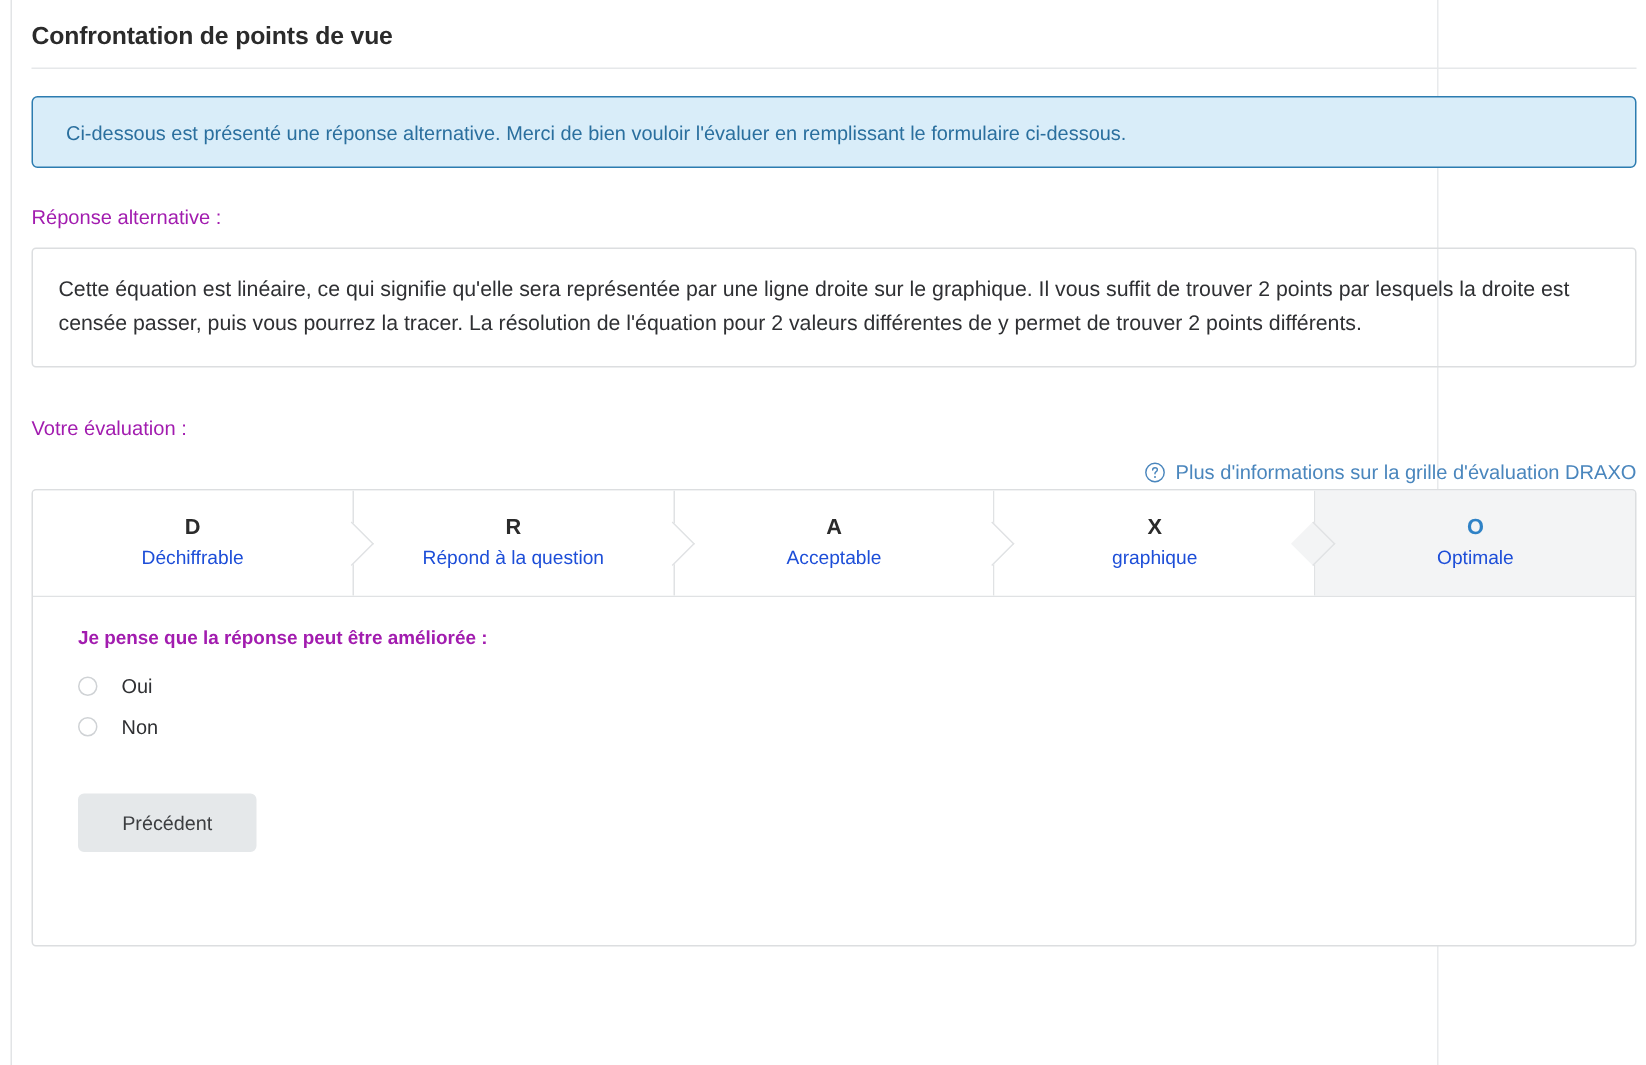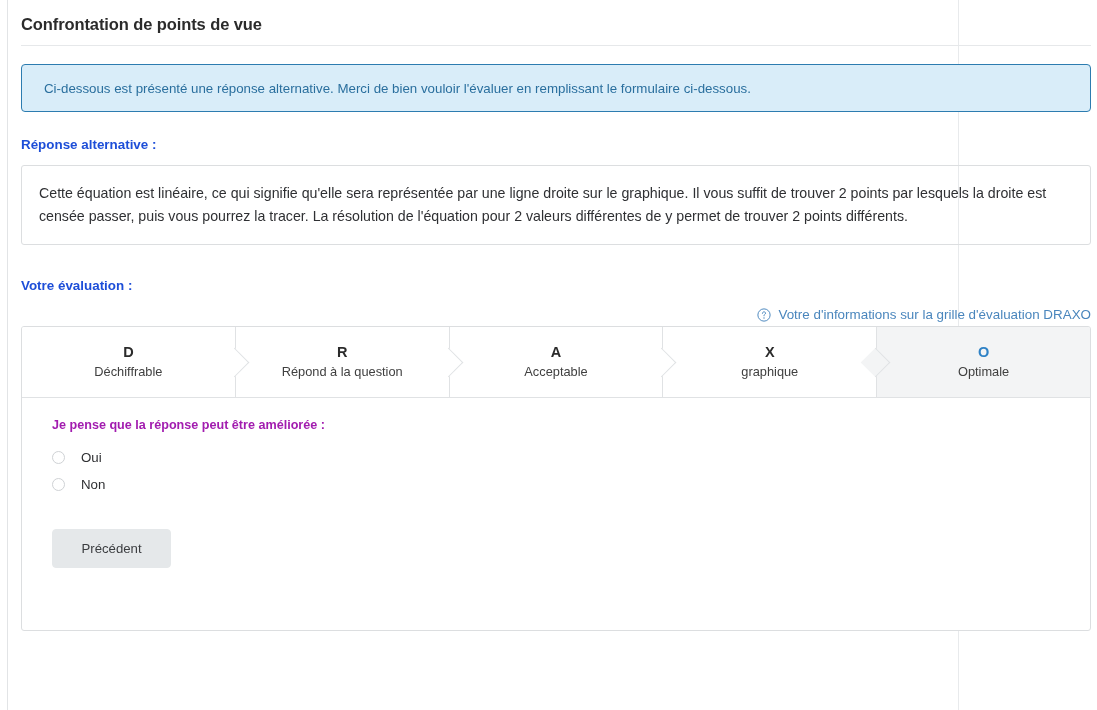--- a/index.html
+++ b/index.html
@@ -56,22 +56,22 @@
     padding: 8px 22px;
     box-sizing: border-box;
     height: 48px;
     display: flex;
     align-items: center;
   }
 
   
   .section-label {
     font-size: 13.4px;
-    font-weight: bold;
-    color: #1d4ed8;
+    font-weight: normal;
+    color: #a21caf;
     margin-top: 25px;
   }
 
   
   .answer-box {
     margin-top: 13px;
     border: 1px solid #dcdee0;
     border-radius: 3px;
     padding: 16px 6px 16px 17px;
     box-sizing: border-box;
@@ -159,21 +159,21 @@
   .step-letter {
     font-size: 14.5px;
     font-weight: bold;
     color: #2b2b2b;
     line-height: 17px;
     margin-bottom: 3px;
   }
   .step.active .step-letter { color: #2f82c6; }
   .step-name {
     font-size: 12.8px;
-    color: #404040;
+    color: #1d4ed8;
     line-height: 16px;
   }
 
   
   .question-area {
     padding: 20px 0 0 30px;
     height: 232px;
     box-sizing: border-box;
   }
   .question-label {
@@ -243,21 +243,21 @@
 
     <div class="help-row">
       <a class="help-link">
         <span class="help-icon">
           <svg width="14" height="14" viewBox="0 0 16 16" aria-hidden="true">
             <circle cx="8" cy="8" r="7" fill="none" stroke="#4a86bd" stroke-width="1.1"></circle>
             <path d="M6.2 6.1c0-1 0.8-1.7 1.8-1.7 1 0 1.8 0.6 1.8 1.5 0 0.8-0.5 1.2-1.1 1.6-0.5 0.35-0.7 0.6-0.7 1.1v0.3" fill="none" stroke="#4a86bd" stroke-width="1.1" stroke-linecap="round"></path>
             <circle cx="8" cy="11.4" r="0.75" fill="#4a86bd"></circle>
           </svg>
         </span>
-        <span>Votre d'informations sur la grille d'évaluation DRAXO</span>
+        <span>Plus d'informations sur la grille d'évaluation DRAXO</span>
       </a>
     </div>
 
     <div class="eval-panel">
 
       <div class="steps">
 
         <div class="step">
           <div class="step-letter">D</div>
           <div class="step-name">Déchiffrable</div>

